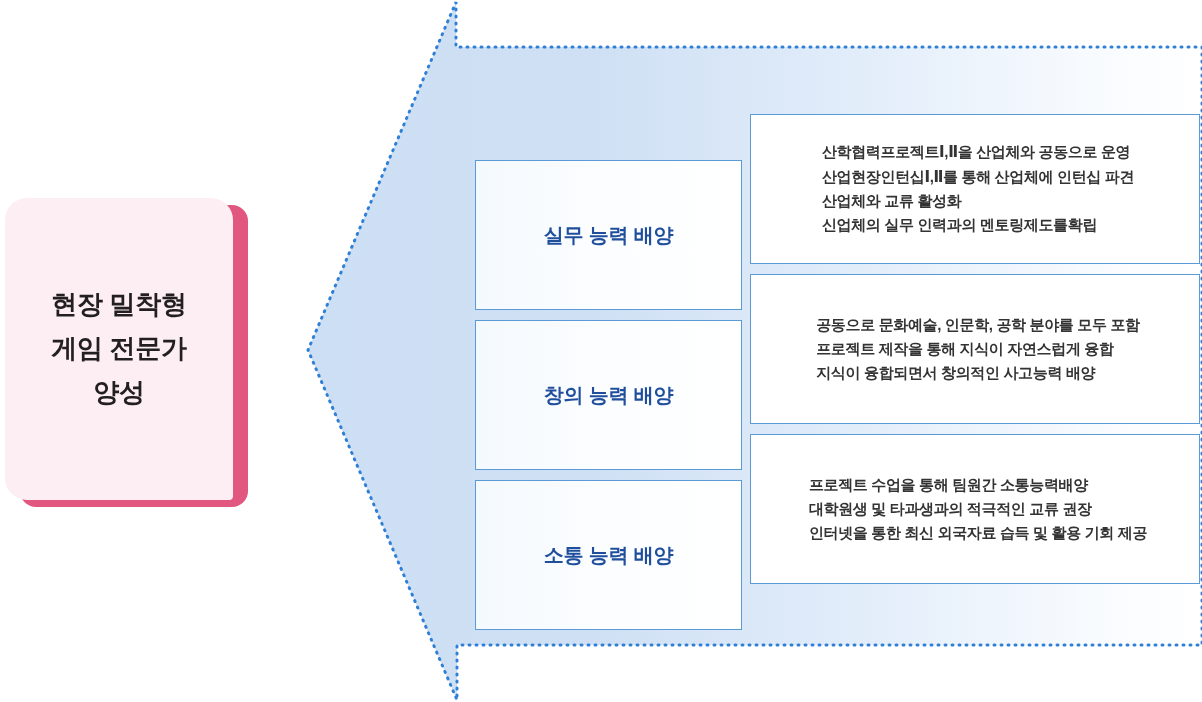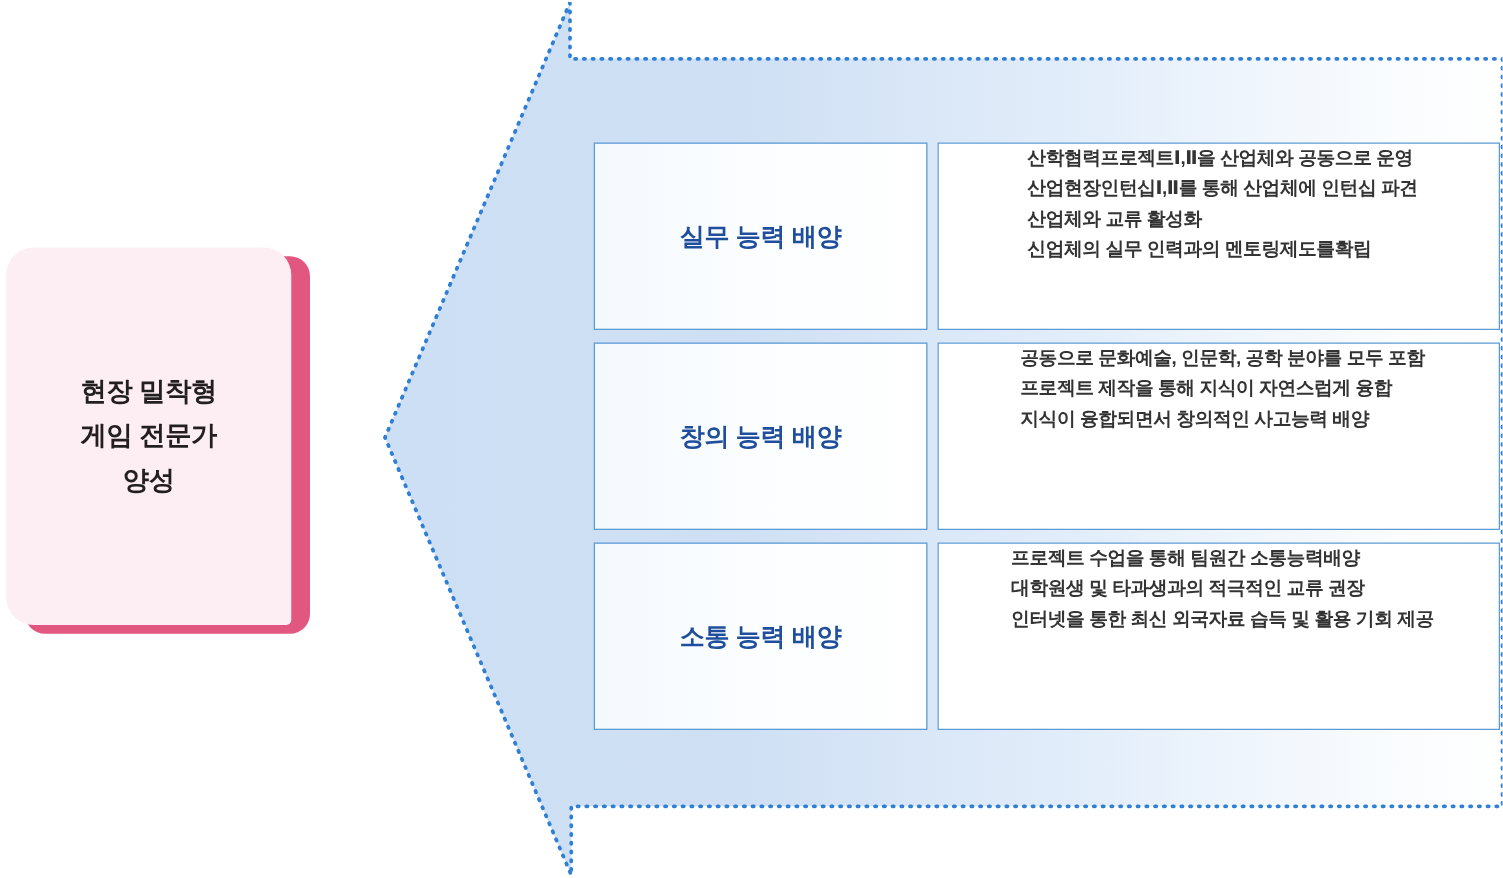--- a/index.html
+++ b/index.html
@@ -50,21 +50,21 @@
     width: 228px;
     height: 302px;
     background: #fceef2;
     border-radius: 22px 22px 4px 22px;
     display: flex;
     align-items: center;
     justify-content: center;
   }
   .goal-text {
     text-align: center;
-    font-size: 21px;
+    font-size: 26px;
     font-weight: bold;
     line-height: 1.68;
     color: #231f20;
     letter-spacing: -0.3px;
     white-space: pre-line;
   }
 
   
   .row {
     position: absolute;
@@ -78,37 +78,39 @@
     position: absolute;
     left: 475px;
     width: 267px;
     height: 150px;
     box-sizing: border-box;
     border: 1px solid #5b9bd5;
     background: linear-gradient(to right, #f4f9fe 0%, #fbfdff 45%, #ffffff 100%);
     display: flex;
     align-items: center;
     justify-content: center;
+    margin-top: 46px;
   }
   .label-text {
     font-size: 20px;
     font-weight: bold;
     color: #1f4e9c;
     letter-spacing: -0.2px;
   }
 
   .content-box {
     position: absolute;
     left: 750px;
     width: 450px;
     height: 150px;
     box-sizing: border-box;
     border: 1px solid #5b9bd5;
     background: #ffffff;
     display: flex;
+    align-items: center;
     justify-content: center;
   }
   .content-text {
     font-size: 15px;
     font-weight: bold;
     color: #333333;
     line-height: 1.62;
     letter-spacing: -0.35px;
     white-space: pre-line;
     text-align: left;

